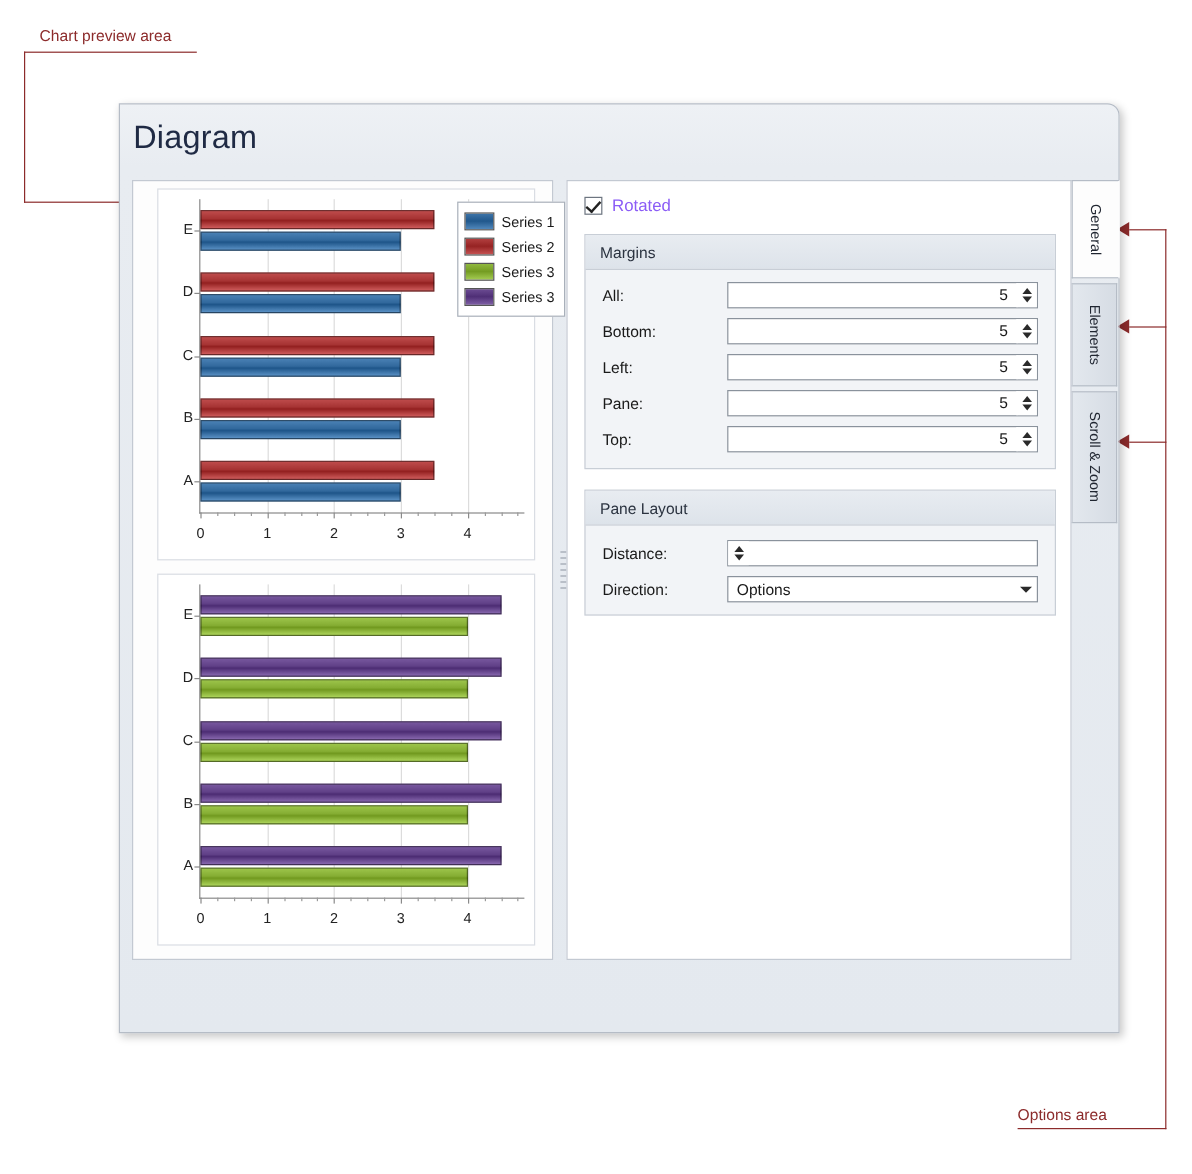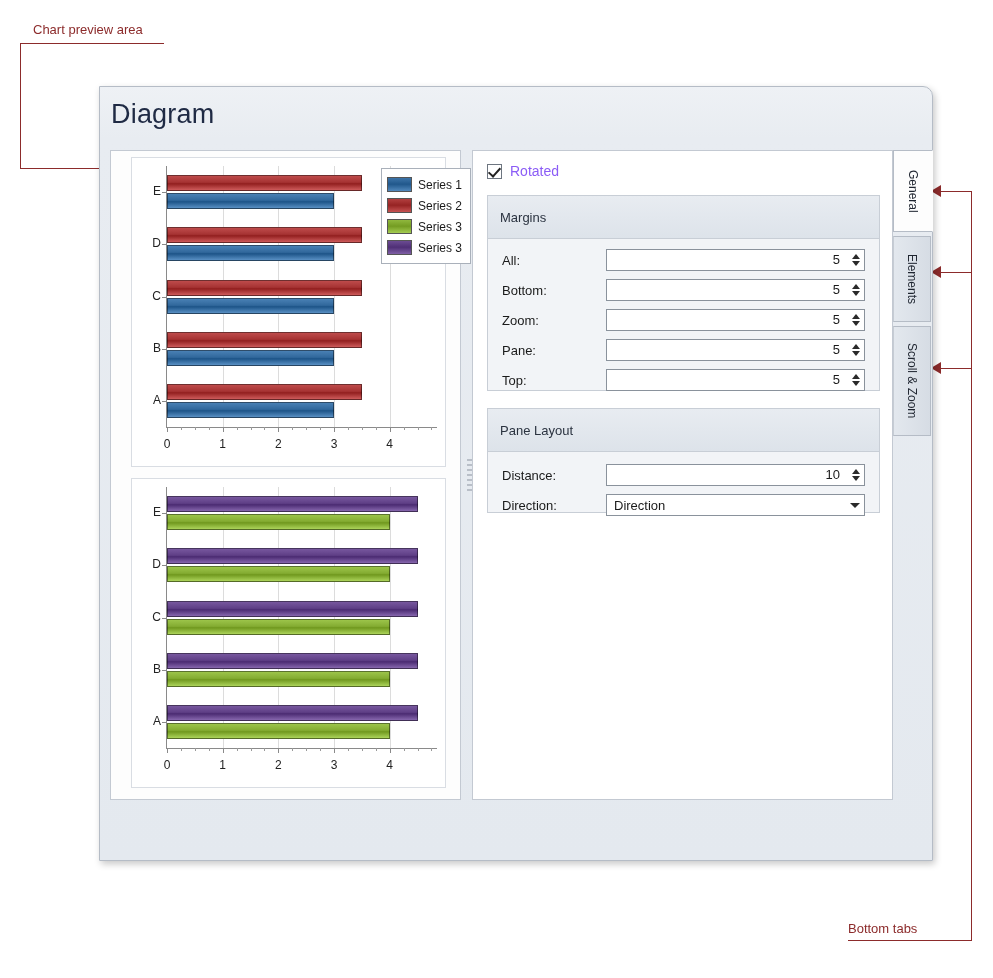--- a/index.html
+++ b/index.html
@@ -164,21 +164,21 @@
     transform: rotate(42deg);
   }
   .checkbox-label { font-size: 14px; color: #8b5cf6; }
 
   .group-box {
     position: absolute;
     background: #f2f4f7;
     border: 1px solid #c8ced6;
   }
   .group-header {
-    height: 43px;
+    height: 29px;
     background: linear-gradient(to bottom, #e8ecf1, #dde3ea);
     border-bottom: 1px solid #c8ced6;
     display: flex; align-items: center;
     padding-left: 12px;
     font-size: 13px;
     color: #2b3340;
   }
   .field-row {
     display: flex; align-items: center;
     height: 30px;
@@ -308,21 +308,21 @@
 </style>
 </head>
 <body>
 
 <div class="callout-label" style="left:33px; top:22px;">Chart preview area</div>
 <div class="callout-line" style="left:20px; top:43px; width:144px; height:1px;"></div>
 <div class="callout-line" style="left:20px; top:43px; width:1px; height:126px;"></div>
 <div class="callout-line" style="left:20px; top:168px; width:104px; height:1px;"></div>
 <div class="callout-diamond" style="left:119px; top:164px;"></div>
 
-<div class="callout-label" style="left:848px; top:921px;">Bottom tabs</div>
+<div class="callout-label" style="left:848px; top:921px;">Options area</div>
 <div class="callout-line" style="left:848px; top:940px; width:124px; height:1px;"></div>
 <div class="callout-line" style="left:971px; top:191px; width:1px; height:750px;"></div>
 <div class="callout-line" style="left:941px; top:191px; width:31px; height:1px;"></div>
 <div class="callout-arrow" style="left:931px; top:185px;"></div>
 <div class="callout-line" style="left:941px; top:272px; width:31px; height:1px;"></div>
 <div class="callout-arrow" style="left:931px; top:266px;"></div>
 <div class="callout-line" style="left:941px; top:368px; width:31px; height:1px;"></div>
 <div class="callout-arrow" style="left:931px; top:362px;"></div>
 
 <div id="app-window">
@@ -488,21 +488,21 @@
         <span class="spin-wrap">
           <span class="spin-value">5</span>
           <span class="spin-buttons">
             <i class="spin-up"></i>
             <i class="spin-down"></i>
           </span>
         </span>
       </div>
 
       <div class="field-row">
-        <span class="field-label">Zoom:</span>
+        <span class="field-label">Left:</span>
         <span class="spin-wrap">
           <span class="spin-value">5</span>
           <span class="spin-buttons">
             <i class="spin-up"></i>
             <i class="spin-down"></i>
           </span>
         </span>
       </div>
 
       <div class="field-row">
@@ -527,32 +527,31 @@
         </span>
       </div>
     </div>
 
     <div class="group-box" style="left:14px; top:257px; width:393px; height:105px;">
       <div class="group-header">Pane Layout</div>
 
       <div class="field-row" style="margin-top:8px;">
         <span class="field-label">Distance:</span>
         <span class="spin-wrap">
-          <span class="spin-value">10</span>
           <span class="spin-buttons">
             <i class="spin-up"></i>
             <i class="spin-down"></i>
           </span>
         </span>
       </div>
 
       <div class="field-row">
         <span class="field-label">Direction:</span>
         <span class="select-wrap">
-          <span class="select-value">Direction</span>
+          <span class="select-value">Options</span>
           <span class="select-arrow">
               <i></i>
             </span>
         </span>
       </div>
     </div>
   </div>
 
   <div id="tab-strip">
     <div class="vtab active" style="top:0px; height:82px;">

